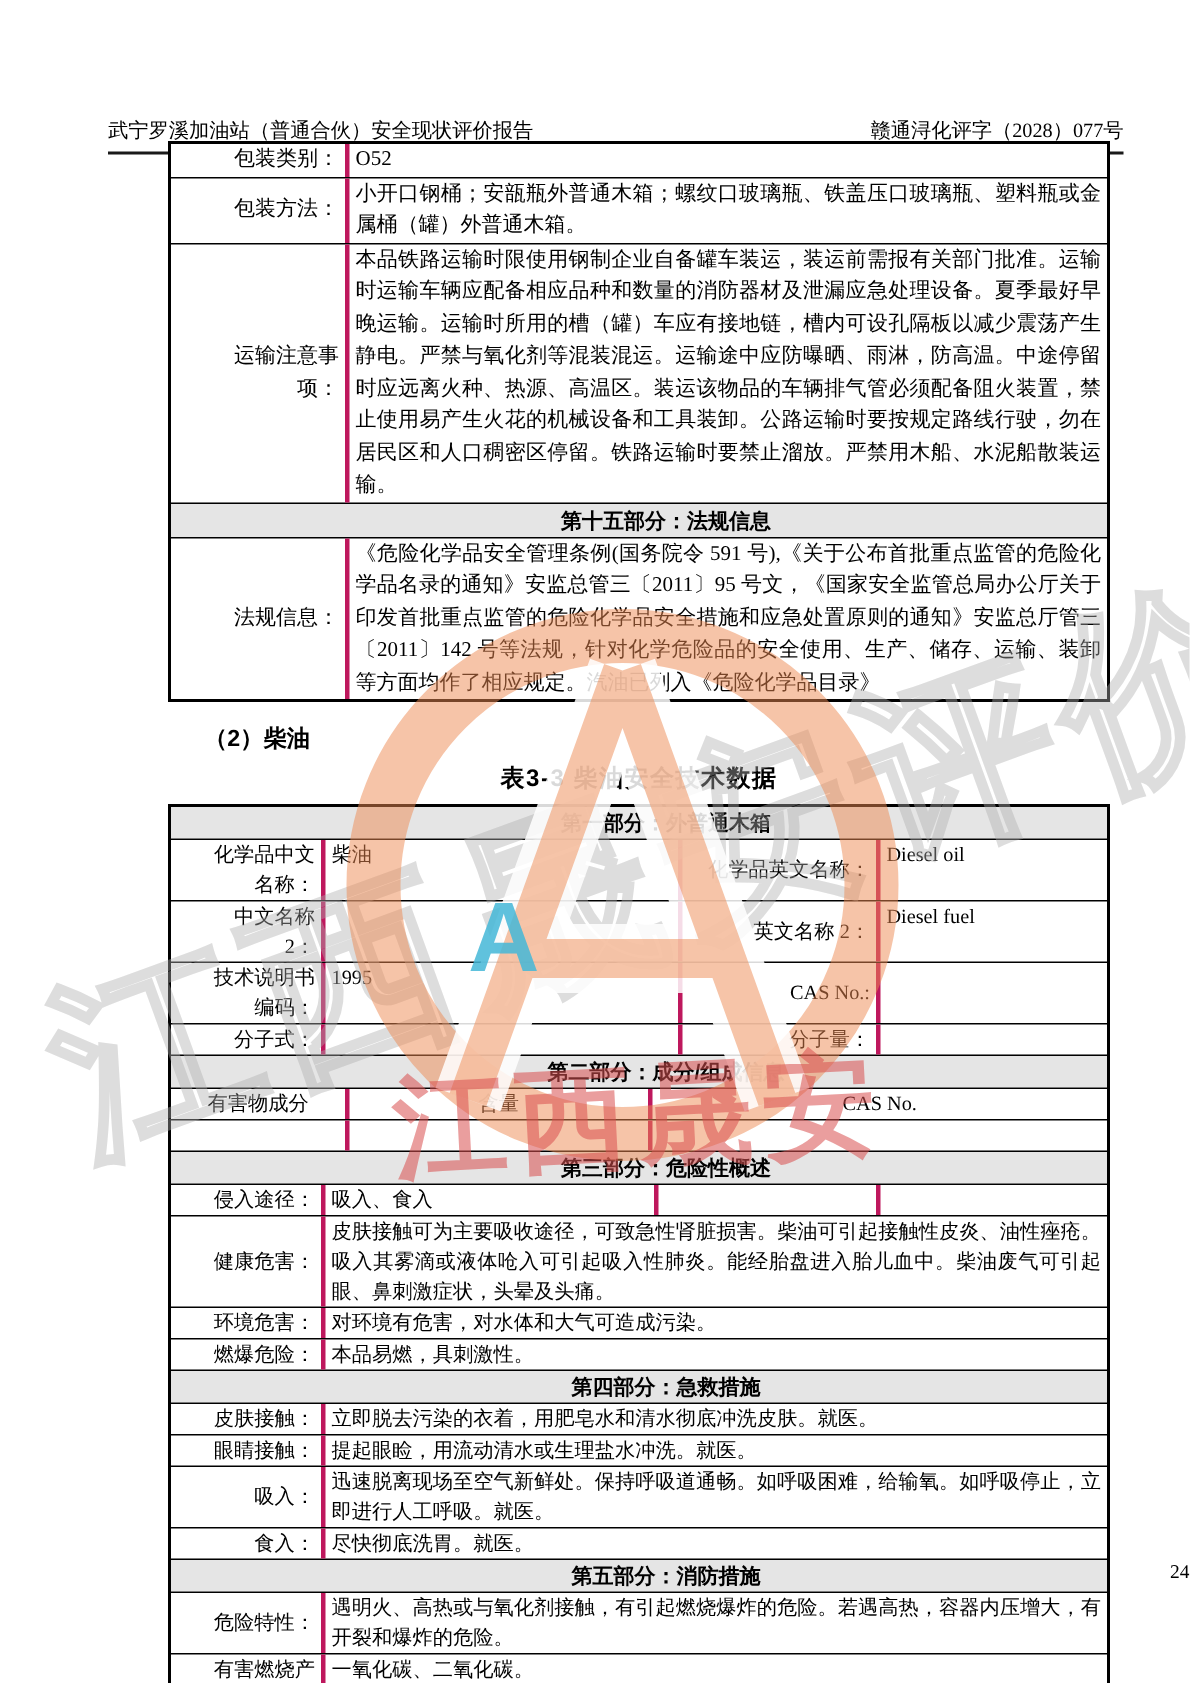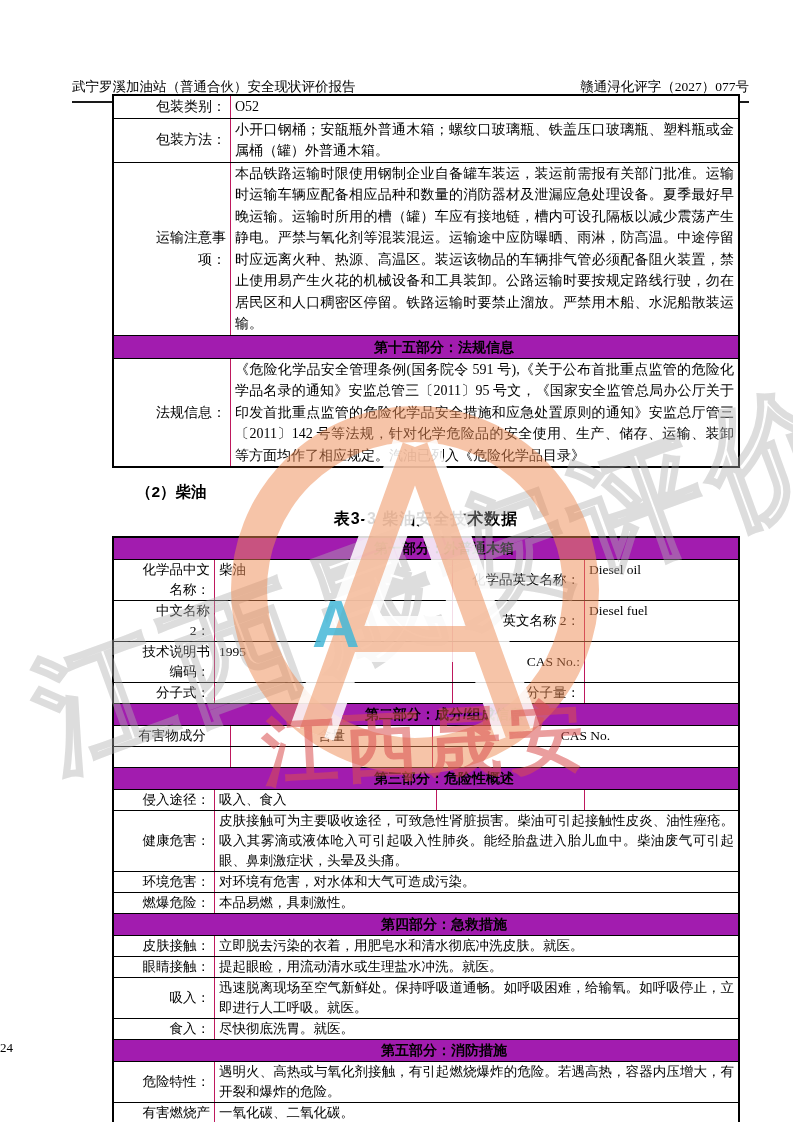--- a/index.html
+++ b/index.html
@@ -17,27 +17,27 @@
   }
 
   
   .content { position:absolute; top:94px; left:112px; width:628px; }
 
   
   .tbl { border:2px solid #000; background:#fff; }
   .tbl > div + div { border-top:1px solid #000; }
   .row { display:grid; }
   .cell { padding:0 4px; overflow:hidden; }
-  .cell + .cell { border-left:1px solid #be185d; }
+  .cell + .cell { border-left:3px solid #be185d; }
   .lbl { text-align:right; display:flex; align-items:center; justify-content:flex-end;margin-left:16px; }
   .ctr { text-align:center; display:flex; align-items:center; justify-content:center; }
   .val { text-align:left; }
   .just { text-align:justify; }
   .sechdr {
-    background:#a21caf; text-align:center; font-weight:bold;
+    background:#e5e5e5; text-align:center; font-weight:bold;
     font-family:"Liberation Sans","DejaVu Sans",sans-serif;
     font-size:14px;
     padding-left:36px;
   }
 
   .t1 { font-size:14px; }
   .t1 .cell { line-height:21.5px; min-height:21.5px; }
   .t1 .sechdr { line-height:22px; }
   .g2a { grid-template-columns:116px 1fr; }
 
@@ -54,21 +54,21 @@
     font-family:"Liberation Sans","DejaVu Sans",sans-serif;
   }
   .tbl-title {
     text-align:center; font-weight:bold; font-size:16px; margin:4px 0 6px 0;
     font-family:"Liberation Sans","DejaVu Sans",sans-serif;
     letter-spacing:1px;
   }
 
   
   .page-number {
-    position:absolute; bottom:66px; left:0; right:0; text-align:left;
+    position:absolute; bottom:66px; left:0; right:0; text-align:right;
     font-size:13px;
   }
 
   
   .wm { position:absolute; inset:0; pointer-events:none; z-index:6; }
   .wm-ring { position:absolute; left:228px; top:403px; }
   .wm-outline {
     position:absolute; left:18px; top:500px; width:790px;
     transform:rotate(-20deg); transform-origin:50% 50%;
     font-family:"Liberation Sans","DejaVu Sans",sans-serif;
@@ -85,21 +85,21 @@
     position:absolute; left:312px; top:586px;
     font-family:"Liberation Sans","DejaVu Sans",sans-serif;
     font-weight:bold; font-size:66px; color:#45b8d8; opacity:.85;
   }
 </style>
 </head>
 <body>
 
 <div class="page-header">
   <span>武宁罗溪加油站（普通合伙）安全现状评价报告</span>
-  <span>赣通浔化评字（2027）077号</span>
+  <span>赣通浔化评字（2028）077号</span>
 </div>
 
 <div class="content">
 
   <div class="tbl t1">
     <div class="row g2a">
       <div class="cell lbl">包装类别：</div>
       <div class="cell val">O52</div>
     </div>
     <div class="row g2a">

